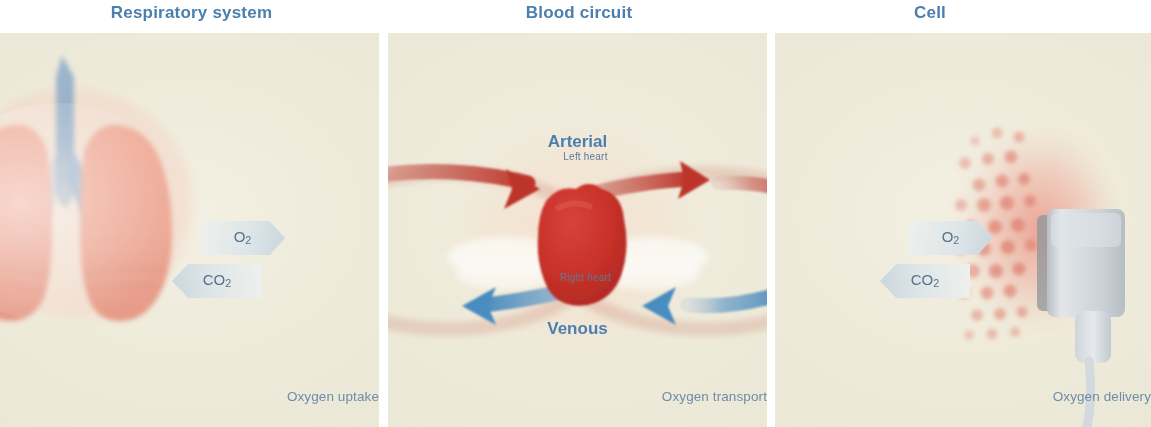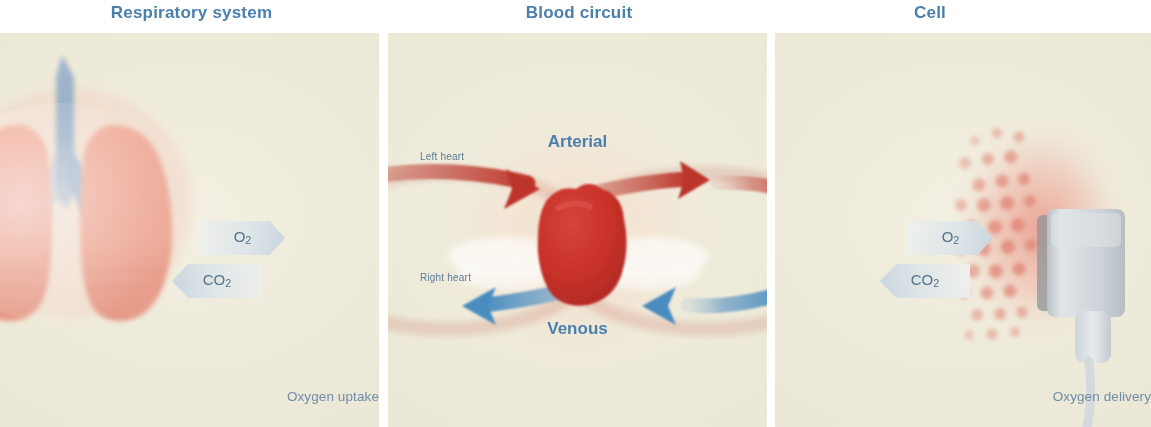--- a/index.html
+++ b/index.html
@@ -59,22 +59,22 @@
     clip-path:polygon(18% 0, 100% 0, 100% 100%, 18% 100%, 0 50%);
   }
   .sub{font-size:.72em;vertical-align:-0.25em;}
 
   
   .bigword{
     position:absolute;left:0;right:0;text-align:center;
     font-size:17px;font-weight:bold;color:#4a7fae;
   }
   .smallword{
-    position:absolute;left:16px;right:0;text-align:left;
-    font-size:10px;color:#5b7b98;letter-spacing:.2px;margin-left:16px;
+    position:absolute;left:16px;right:0;text-align:center;
+    font-size:10px;color:#5b7b98;letter-spacing:.2px;
   }
 
   svg{display:block;}
 </style>
 </head>
 <body>
 
 <div class="stage">
 
   <div class="headers">
@@ -248,20 +248,21 @@
                  Q150 182 158 168 Z" fill="url(#heartGrad)" filter="url(#blurSm)"></path>
         <path d="M168 176 Q186 166 204 174" fill="none" stroke="#e06257" stroke-opacity=".45" stroke-width="6"></path>
       </g>
     </svg>
 
     <div class="bigword" style="top:99px;">Arterial</div>
     <div class="smallword" style="top:118px;">Left heart</div>
     <div class="smallword" style="top:239px;">Right heart</div>
     <div class="bigword" style="top:286px;">Venous</div>
 
+    <div class="caption">Oxygen transport</div>
   </div>
 
   <div class="panel p3">
 
     <svg width="376" height="394" viewBox="0 0 376 394">
       <defs>
         <radialGradient id="tissueGlow" cx="58%" cy="50%" r="48%">
           <stop offset="0%" stop-color="#e8897a" stop-opacity=".75"></stop>
           <stop offset="55%" stop-color="#eda595" stop-opacity=".40"></stop>
           <stop offset="100%" stop-color="#ece8d8" stop-opacity="0"></stop>

